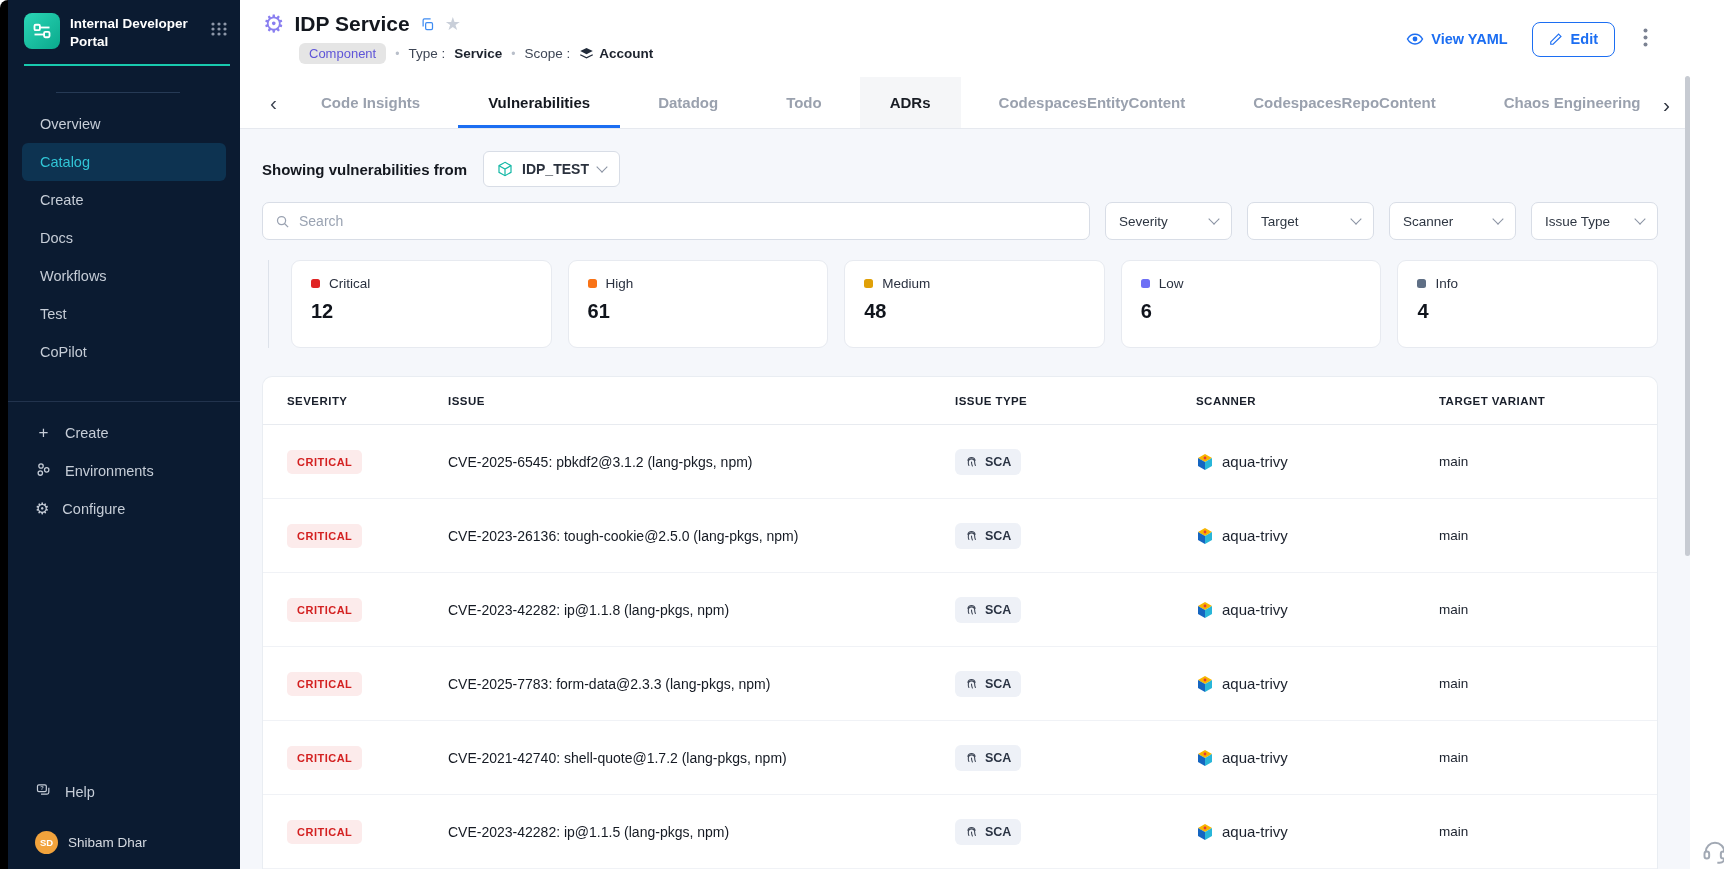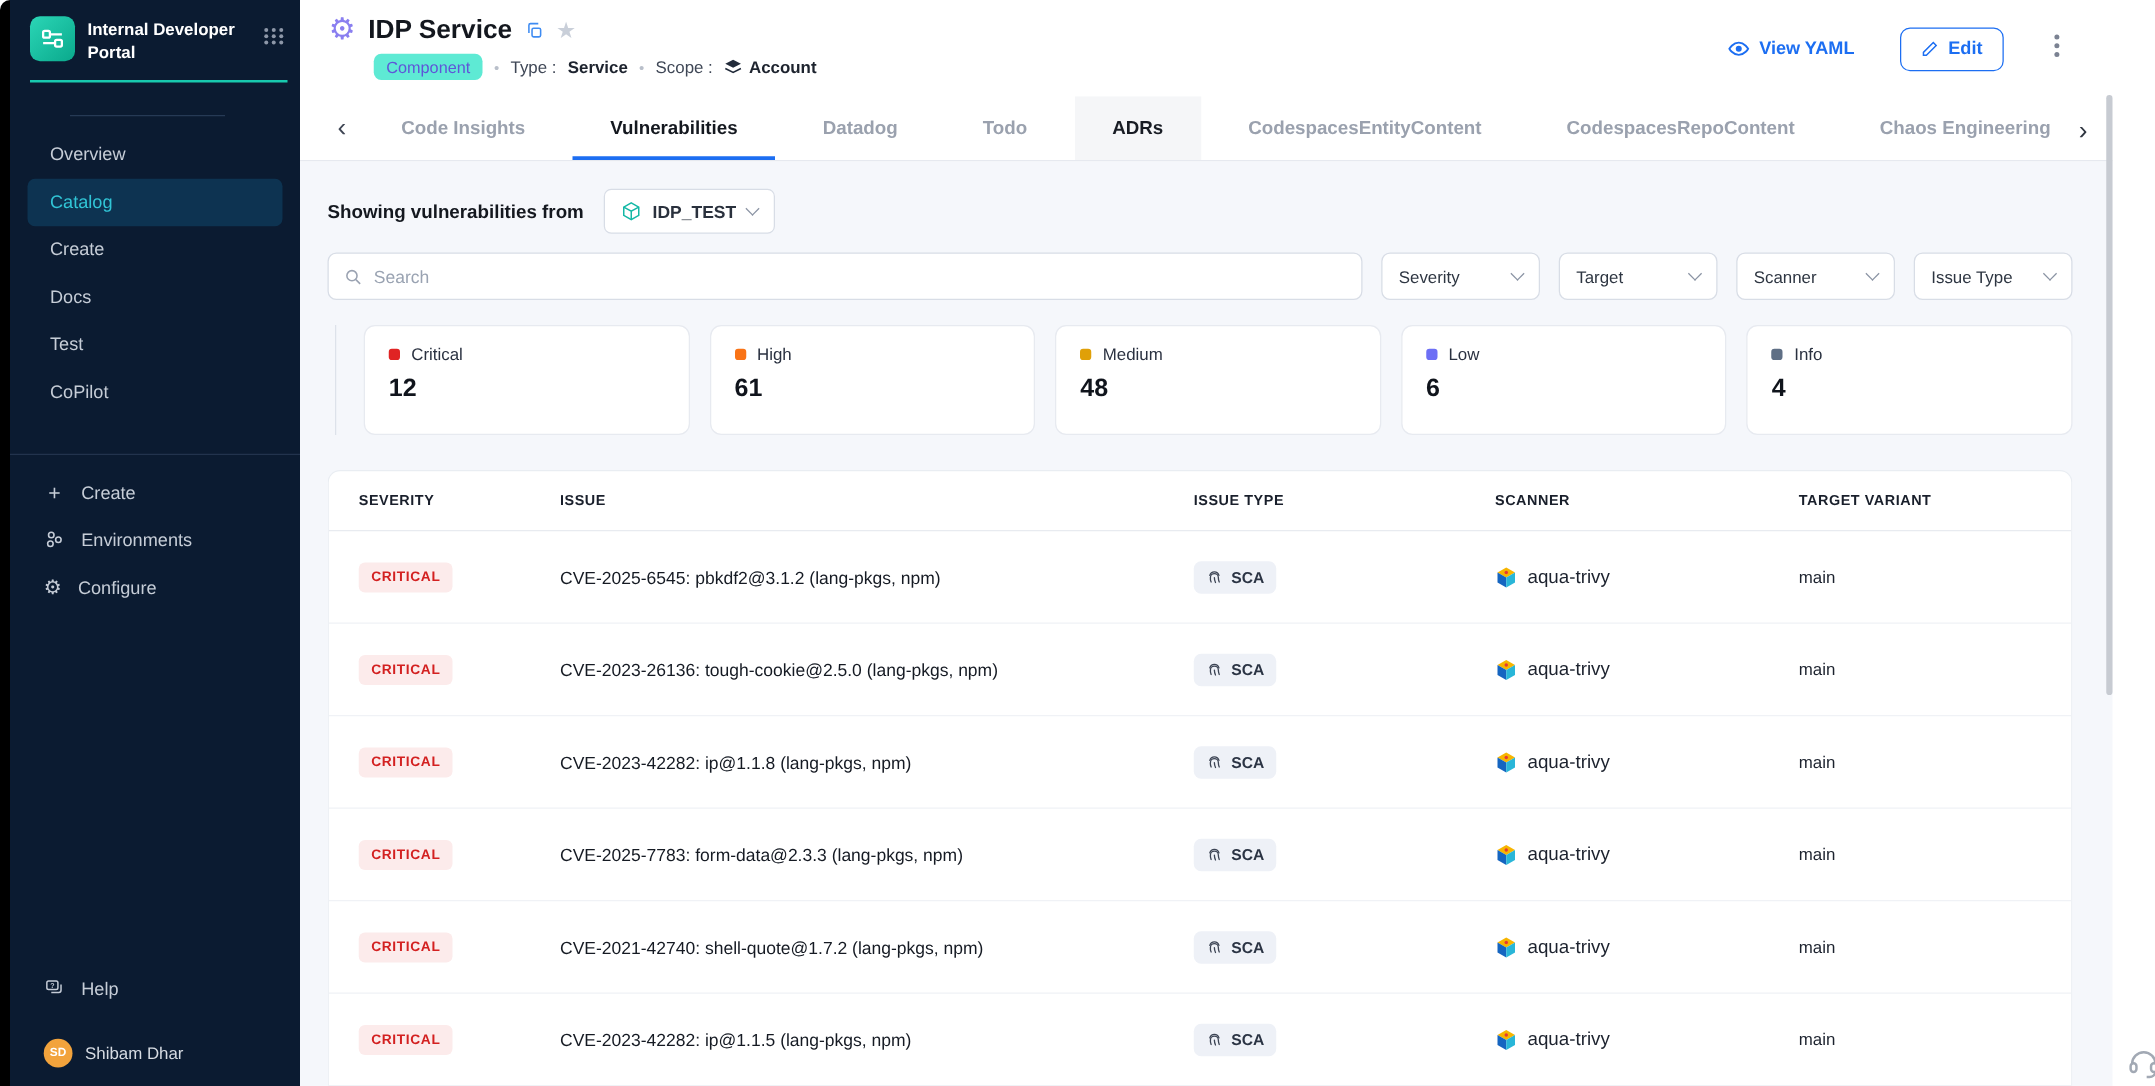--- a/index.html
+++ b/index.html
@@ -31,25 +31,25 @@
   
   .main { position:absolute; left:240px; top:0; right:0; bottom:0; display:flex; flex-direction:column; background:#fff; }
   .page { width:1450px; display:flex; flex-direction:column; height:100%; }
 
   .entity-header { background:#fff; height:85px; padding:12px 38px 0 23px; display:flex; justify-content:space-between; }
   .eh-left .row1 { display:flex; align-items:center; gap:10px; }
   .gear-glyph { font-size:24px; color:#8a7ff0; line-height:1; }
   .entity-title { font-size:21px; font-weight:700; color:#13171e; }
   .star-glyph { font-size:18px; color:#c9cfd9; cursor:pointer; line-height:1; }
   .row2 { display:flex; align-items:center; gap:9px; margin-top:7px; margin-left:36px; font-size:13.5px; color:#3f4756; }
-  .kind-badge { background:#5eead4; color:#5f55d8; font-weight:500; padding:3px 10px; border-radius:6px; font-size:13px; }
+  .kind-badge { background:#e5e5e5; color:#5f55d8; font-weight:500; padding:3px 10px; border-radius:6px; font-size:13px; }
   .sep-dot { color:#b9bfca; font-size:12px; }
   .meta-val { font-weight:700; color:#1d232e; }
   .scope-wrap { display:flex; align-items:center; gap:5px; }
-  .eh-right { display:flex; align-items:center; gap:36px; padding-top:8px; height:46px; }
+  .eh-right { display:flex; align-items:center; gap:24px; padding-top:8px; height:46px; }
   .view-yaml { display:flex; align-items:center; gap:7px; color:#1c6ef2; font-size:14.5px; font-weight:700; cursor:pointer; }
   .edit-btn { display:flex; align-items:center; gap:8px; height:35px; padding:4px 16px; border:1.5px solid #1c6ef2; border-radius:8px; color:#1c6ef2; font-size:14.5px; font-weight:700; background:#fff; cursor:pointer; }
   .kebab { cursor:pointer; padding:4px; }
 
   
   .tabs-bar { background:#fff; border-bottom:1px solid #e6e9ef; height:58px; display:flex; align-items:stretch; padding-left:20px; position:relative; overflow:hidden; white-space:nowrap; }
   .tab-arrow { display:flex; align-items:center; color:#3f4654; font-size:21px; padding:0 10px; cursor:pointer; }
   .tab { padding:0 30px; margin:0 4px; display:flex; align-items:center; font-size:15px; font-weight:600; color:#9aa1ae; cursor:pointer; border-bottom:3px solid transparent; padding-top:3px; }
   .tab.active { color:#14181f; font-weight:700; border-bottom-color:#1c6ef2; }
   .tab.highlighted { background:#f5f6f8; color:#181c24; font-weight:700; }
@@ -123,20 +123,21 @@
     </div>
   </div>
   <div class="brand-line"></div>
   <div class="side-divider"></div>
 
   <nav class="nav">
     <div class="nav-item">Overview</div>
     <div class="nav-item active">Catalog</div>
     <div class="nav-item">Create</div>
     <div class="nav-item">Docs</div>
+    <div class="nav-item">Workflows</div>
     <div class="nav-item">Test</div>
     <div class="nav-item">CoPilot</div>
   </nav>
 
   <div class="side-sec">
     <div class="side-sec-item">
       <span class="plus-glyph">+</span>
       <span>Create</span>
     </div>
     <div class="side-sec-item">

